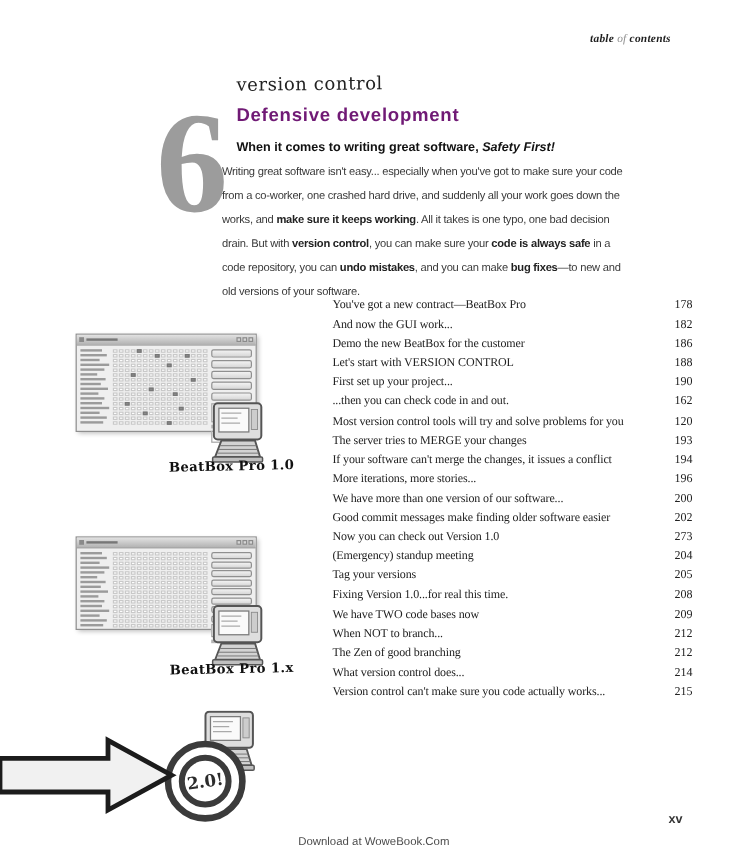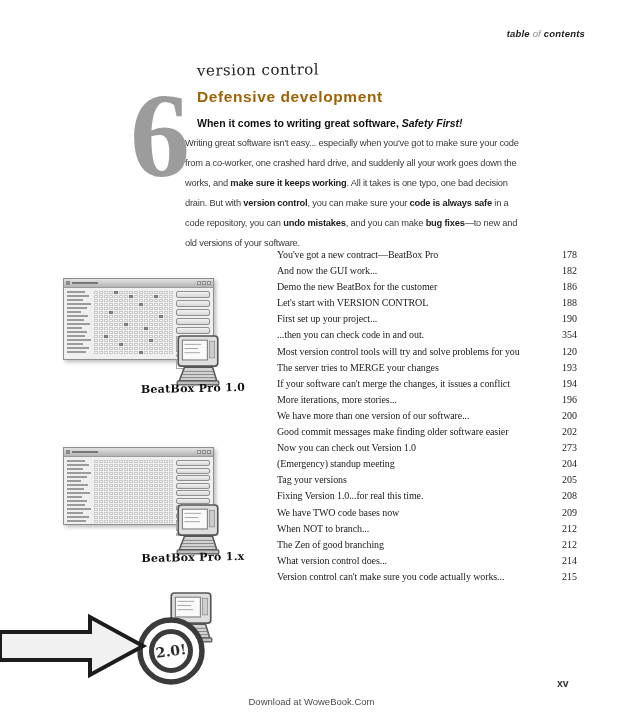--- a/index.html
+++ b/index.html
@@ -1,30 +1,30 @@
 <!DOCTYPE html>
 <html><head>
 <meta charset="utf-8">
 <style>
   html,body{margin:0;padding:0;background:#ffffff;}
   .page{position:relative;width:623px;height:720px;background:#ffffff;overflow:hidden;
         font-family:"Liberation Sans",sans-serif;color:#1c1c1c;}
 
   
-  .hdr{position:absolute;top:28px;right:38px;font-size:9.5px;font-style:italic;letter-spacing:.2px;}
+  .hdr{position:absolute;top:28px;right:64px;font-size:9.5px;font-style:italic;letter-spacing:.2px;font-family:Liberation Serif, serif;}
   .hdr .hb{font-weight:bold;color:#1c1c1c;}
   .hdr .hl{color:#8d8d8d;}
 
   
   .ch-num{position:absolute;left:130px;top:76px;font-family:"Liberation Serif",serif;
           font-weight:bold;font-size:120px;line-height:1;color:#9c9c9c;}
   .ch-topic{position:absolute;left:197px;top:61px;font-family:"DejaVu Serif",serif;
             font-size:15px;letter-spacing:.5px;color:#222;transform:rotate(-.6deg);}
   .ch-title{position:absolute;left:197px;top:88px;margin:0;font-size:15.5px;font-weight:bold;
-            letter-spacing:.6px;color:#a16207;}
+            letter-spacing:.6px;color:#701a75;}
   .tagline{position:absolute;left:197px;top:117px;font-size:10.5px;font-weight:bold;color:#111;}
   .tagline em{}
   .intro{position:absolute;left:185px;top:133px;color:#3a3a3a;}
   .intro .line{white-space:nowrap;font-size:9.3px;letter-spacing:-.2px;line-height:20px;}
   .intro b{color:#222;}
 
   
   .toc{position:absolute;left:277px;top:247px;width:310px;font-family:"Liberation Serif",serif;
        font-size:10px;color:#222;}
   .toc-row{position:relative;height:16.1px;line-height:16.1px;}
@@ -94,21 +94,21 @@
       <div class="line"><span>code repository, you can </span><b>undo mistakes</b><span>, and you can make </span><b>bug fixes</b><span>—to new and</span></div>
       <div class="line"><span>old versions of your software.</span></div>
     </div>
 
   <div class="toc">
       <div class="toc-row"><span class="toc-title">You've got a new contract—BeatBox Pro</span><span class="toc-page">178</span></div>
       <div class="toc-row"><span class="toc-title">And now the GUI work...</span><span class="toc-page">182</span></div>
       <div class="toc-row"><span class="toc-title">Demo the new BeatBox for the customer</span><span class="toc-page">186</span></div>
       <div class="toc-row"><span class="toc-title">Let's start with VERSION CONTROL</span><span class="toc-page">188</span></div>
       <div class="toc-row"><span class="toc-title">First set up your project...</span><span class="toc-page">190</span></div>
-      <div class="toc-row"><span class="toc-title">...then you can check code in and out.</span><span class="toc-page">354</span></div>
+      <div class="toc-row"><span class="toc-title">...then you can check code in and out.</span><span class="toc-page">162</span></div>
       <div class="toc-row"><span class="toc-title">Most version control tools will try and solve problems for you</span><span class="toc-page">120</span></div>
       <div class="toc-row"><span class="toc-title">The server tries to MERGE your changes</span><span class="toc-page">193</span></div>
       <div class="toc-row"><span class="toc-title">If your software can't merge the changes, it issues a conflict</span><span class="toc-page">194</span></div>
       <div class="toc-row"><span class="toc-title">More iterations, more stories...</span><span class="toc-page">196</span></div>
       <div class="toc-row"><span class="toc-title">We have more than one version of our software...</span><span class="toc-page">200</span></div>
       <div class="toc-row"><span class="toc-title">Good commit messages make finding older software easier</span><span class="toc-page">202</span></div>
       <div class="toc-row"><span class="toc-title">Now you can check out Version 1.0</span><span class="toc-page">273</span></div>
       <div class="toc-row"><span class="toc-title">(Emergency) standup meeting</span><span class="toc-page">204</span></div>
       <div class="toc-row"><span class="toc-title">Tag your versions</span><span class="toc-page">205</span></div>
       <div class="toc-row"><span class="toc-title">Fixing Version 1.0...for real this time.</span><span class="toc-page">208</span></div>

